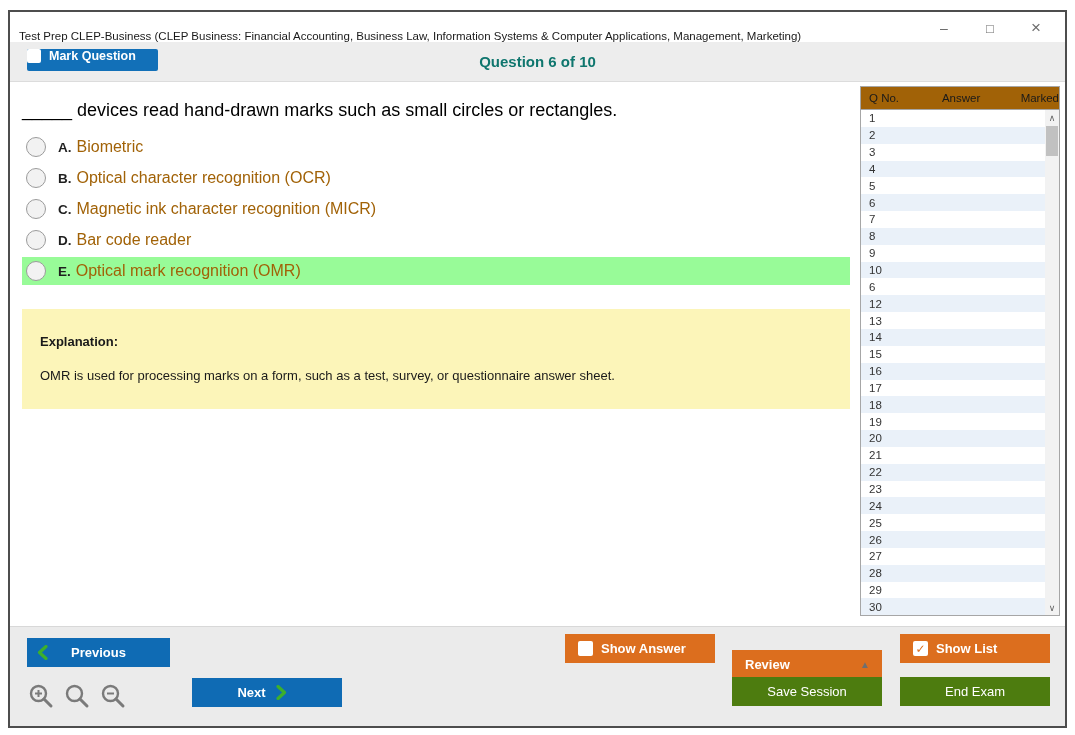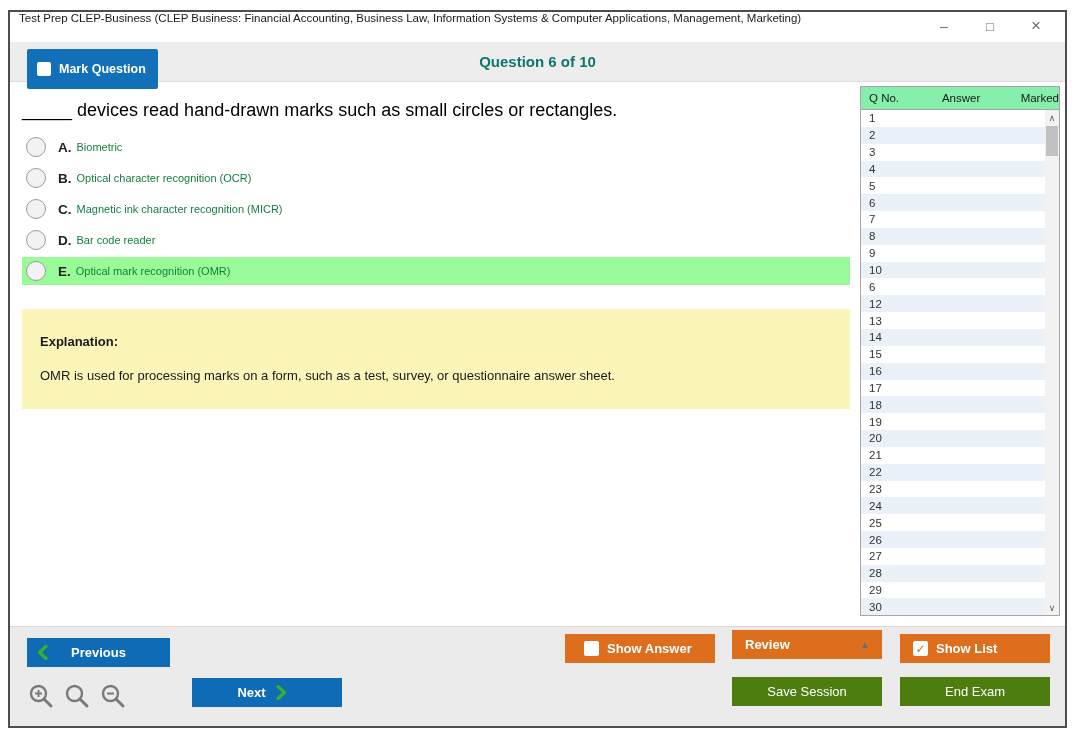--- a/index.html
+++ b/index.html
@@ -10,43 +10,43 @@
     position: absolute; left: 8px; top: 10px;
     width: 1059px; height: 718px;
     border: 2px solid #4d4d4d;
     background: #ffffff;
     display: flex; flex-direction: column;
   }
 
   
   .titlebar {
     height: 30px; background: #ffffff;
-    display: flex; align-items: flex-start;
+    display: flex; align-items: flex-end;
     padding-left: 9px; flex: none;
   }
   .titlebar-text { font-size: 11.5px; color: #1a1a1a; flex: 1; white-space: nowrap; }
   .win-controls { display: flex; align-items: center; margin-right: 6px; }
   .win-btn {
     width: 46px; height: 28px; display: flex; align-items: center; justify-content: center;
     color: #6e6e6e; font-size: 14px; cursor: default;
   }
   .win-btn.max { font-size: 13px; }
   .win-btn.close { font-size: 17px; }
 
   
   .headerbar {
     height: 40px; background: #ededed; flex: none;
     position: relative; display: flex; align-items: center;
     border-bottom: 1px solid #dcdcdc;
   }
   .mark-btn {
     position: absolute; left: 17px; top: 7px;
-    width: 131px; height: 40px;
+    width: 131px; height: 22px;
     background: #1270b8; border-radius: 2px;
-    display: flex; align-items: center; padding-left: 10px;
+    display: flex; 
     color: #ffffff; font-weight: bold; font-size: 12.5px; cursor: pointer;
   }
   .checkbox {
     width: 14px; height: 14px; background: #ffffff; border-radius: 2px;
     margin-right: 8px; flex: none; display: flex; align-items: center; justify-content: center;
     font-size: 12px; color: #dc6e1e; line-height: 1;
   }
   .q-counter {
     width: 100%; text-align: center; font-size: 15px; font-weight: bold; color: #0f766e;
   }
@@ -61,35 +61,35 @@
     display: flex; align-items: center; height: 28px; margin-bottom: 3px;
     width: 828px; padding-left: 4px; cursor: pointer;
   }
   .option.highlight { background: #98fb98; }
   .radio {
     width: 20px; height: 20px; border-radius: 50%;
     border: 1px solid #9b9b9b; background: #f2f2f2;
     margin-right: 12px; flex: none;
   }
   .opt-letter { font-weight: bold; font-size: 13.5px; color: #1f1f1f; margin-right: 5px; }
-  .opt-text { font-size: 11px; color: #15803d; }
+  .opt-text { font-size: 16px; color: #a16207; }
 
   .answer-box {
     width: 828px; margin-top: 24px; background: #fcf5b9;
     padding: 20px 18px 26px 18px;
   }
   .answer-line { font-weight: bold; font-size: 13px; color: #1a1a1a; }
   .explanation-label { font-weight: bold; font-size: 13px; color: #1a1a1a; margin-top: 5px; }
   .explanation-text { font-size: 13px; color: #1a1a1a; margin-top: 19px; }
 
   
   .qlist { width: 200px; flex: none; margin: 4px 5px 0 0; font-size: 11.5px; }
   .qlist-header {
     display: flex; height: 24px; align-items: center;
-    border: 1px solid #a6a6a6; background: #86efac; color: #1a1a1a; gap: 36px;
+    border: 1px solid #a6a6a6; background: #a16207; color: #1a1a1a; gap: 36px;
   }
   .qh-qno { width: 58px; padding-left: 8px; }
   .qh-answer { width: 72px; text-align: center; }
   .qh-marked { flex: 1; text-align: center; }
   .qlist-bodywrap {
     display: flex; border: 1px solid #a6a6a6; border-top: none; height: 506px;
     background: #ffffff;
   }
   .qlist-rows { flex: 1; }
   .qrow { display: flex; height: 16.85px; align-items: center; color: #333; }
@@ -119,22 +119,22 @@
   .bbtn {
     position: absolute; height: 29px; display: flex; align-items: center;
     color: #ffffff; font-size: 13px; font-weight: bold; cursor: pointer;
   }
   .blue { background: #0f6bb4; }
   .orange { background: #dc6e1e; }
   .navy { background: #4d7c0f; font-weight: normal; }
 
   .btn-prev { left: 17px; top: 11px; width: 143px; justify-content: center; }
   .btn-next { left: 182px; top: 7px; width: 150px; justify-content: center; margin-top: 44px; }
-  .btn-show-answer { left: 555px; top: 7px; width: 150px; padding-left: 19px; }
-  .btn-review { left: 722px; top: 3px; width: 150px; padding-left: 13px; }
+  .btn-show-answer { left: 555px; top: 7px; width: 150px; padding-left: 13px; }
+  .btn-review { left: 722px; top: 23px; width: 150px; padding-left: 13px; }
   .btn-show-list { left: 890px; top: 7px; width: 150px; padding-left: 13px; }
   .btn-save { left: 722px; top: 50px; width: 150px; justify-content: center; }
   .btn-end { left: 890px; top: 50px; width: 150px; justify-content: center; }
 
   .chev { display: inline-flex; margin: 0 10px; }
   .btn-prev .chev { position: absolute; left: 10px; margin: 0; }
   .review-caret { position: absolute; right: 12px; color: #6f6f6f; font-size: 10px; }
 
   .zoom-toolbar { position: absolute; left: 18px; top: 56px; display: flex; gap: 10px; }
   .zoom-icon { cursor: pointer; display: inline-flex; }

